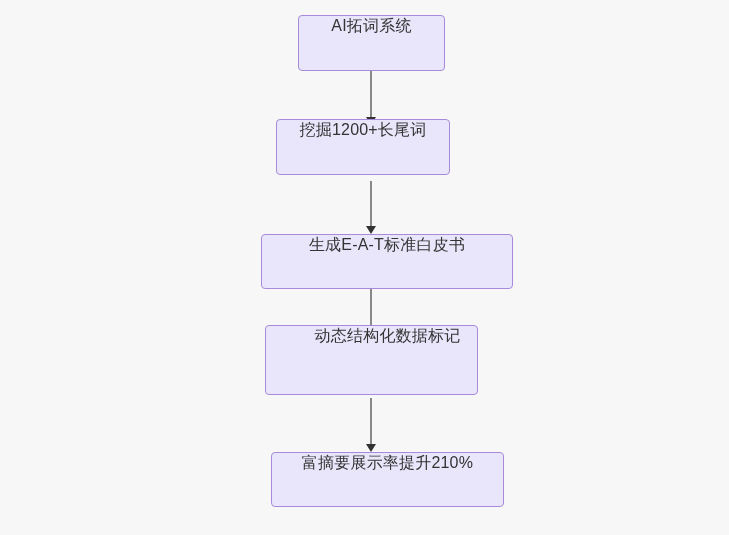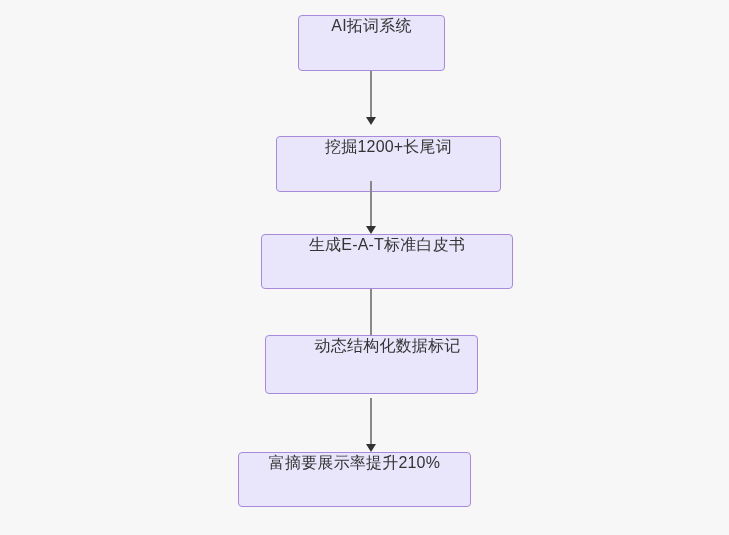--- a/index.html
+++ b/index.html
@@ -54,24 +54,24 @@
     bottom: 0;
     width: 0;
     height: 0;
     border-left: 5px solid transparent;
     border-right: 5px solid transparent;
     border-top: 8px solid #333333;
   }
 
   
   #node-0 { left: 298px; top: 15px;  width: 147px; height: 56px; }
-  #node-1 { left: 276px; top: 136px; width: 225px; height: 56px; }
+  #node-1 { left: 276px; top: 119px; width: 174px; height: 56px; }
   #node-2 { left: 261px; top: 234px; width: 252px; height: 55px; }
-  #node-3 { left: 265px; top: 335px; width: 213px; height: 59px; padding-left: 32px; }
-  #node-4 { left: 238px; top: 452px; width: 233px; height: 55px; }
+  #node-3 { left: 265px; top: 325px; width: 213px; height: 70px; padding-left: 32px; }
+  #node-4 { left: 271px; top: 452px; width: 233px; height: 55px; }
 
   
   #edge-0 { left: 365px; top: 71px;  height: 54px; }
   #edge-0 .line { height: 46px; }
   #edge-1 { left: 365px; top: 181px; height: 53px; }
   #edge-1 .line { height: 45px; }
   #edge-2 { left: 365px; top: 289px; height: 54px; }
   #edge-2 .line { height: 46px; }
   #edge-3 { left: 365px; top: 398px; height: 54px; }
   #edge-3 .line { height: 46px; }

